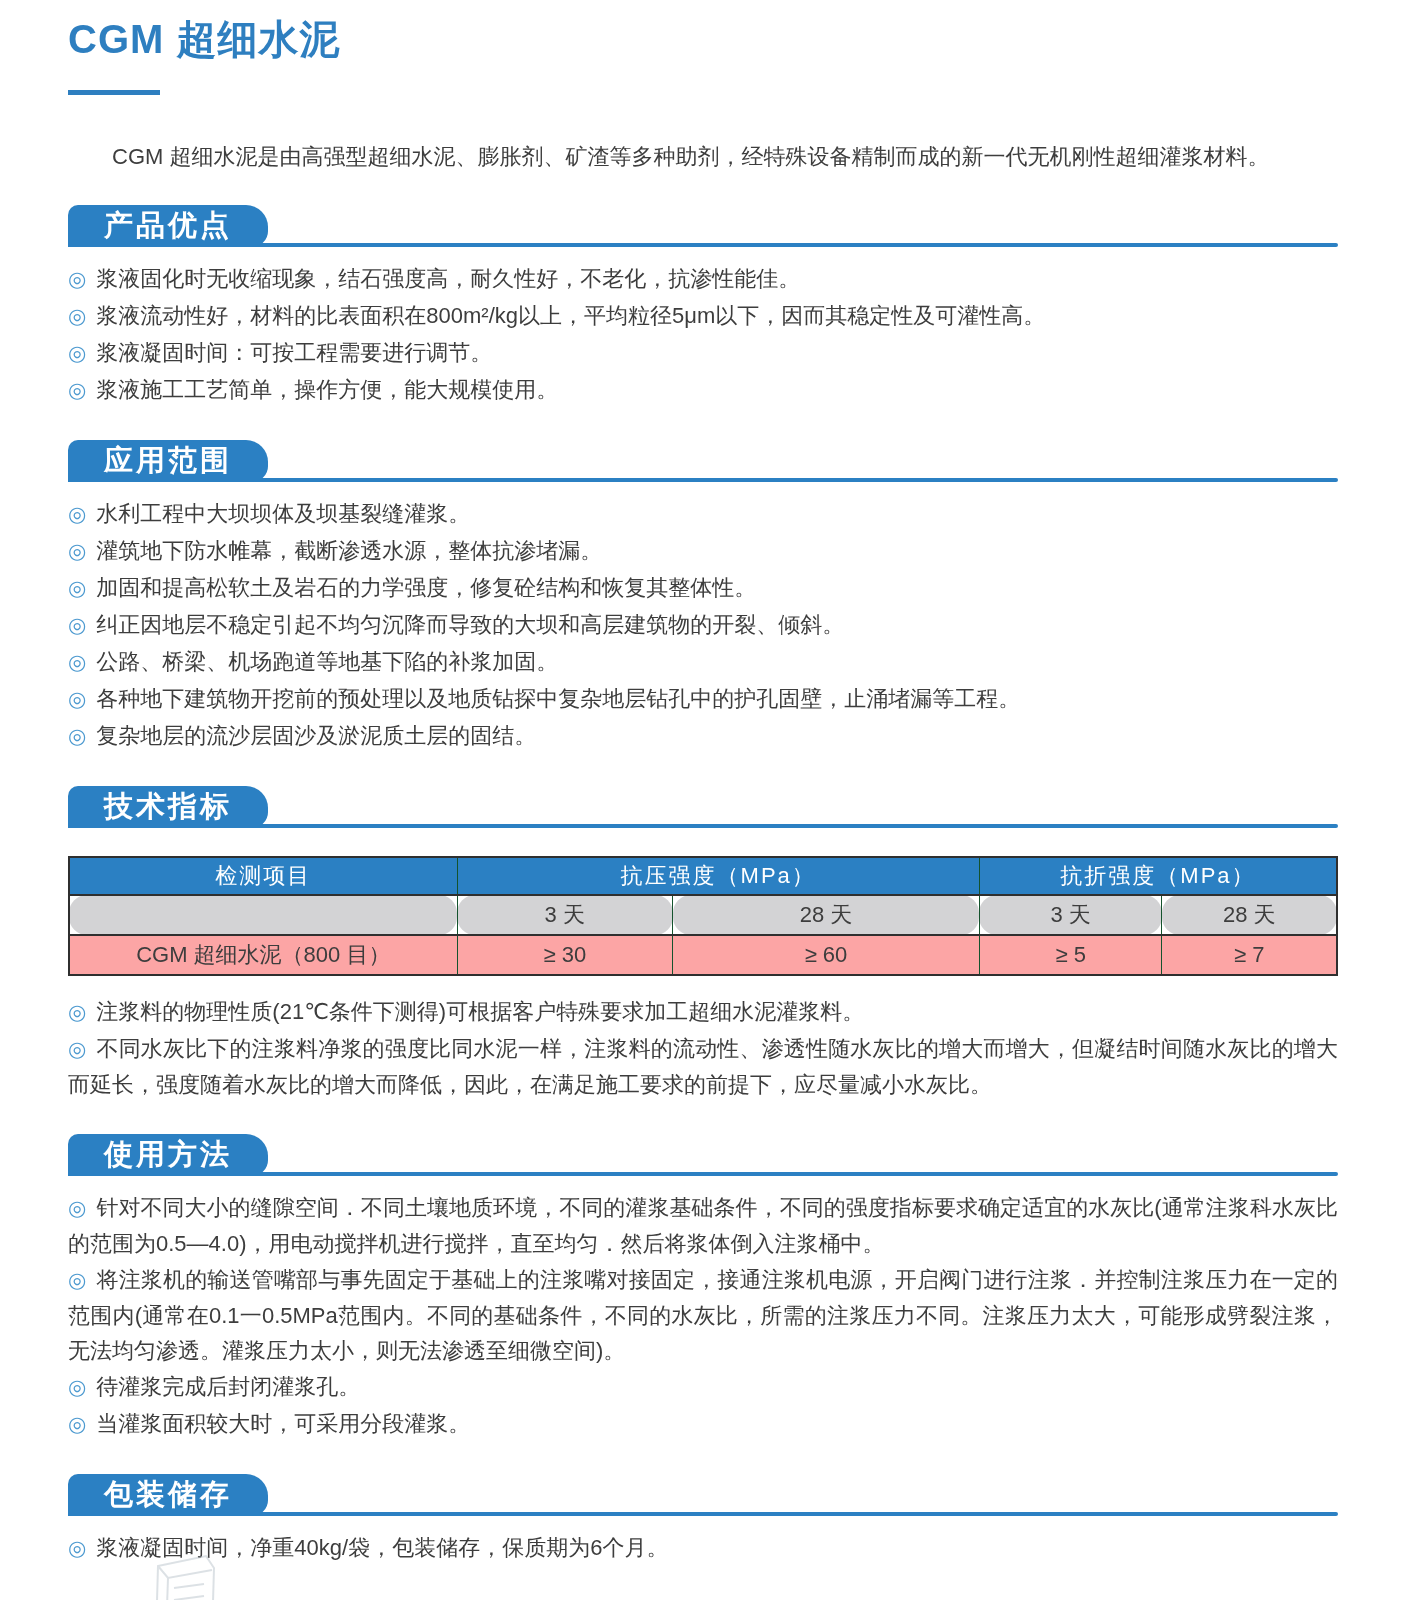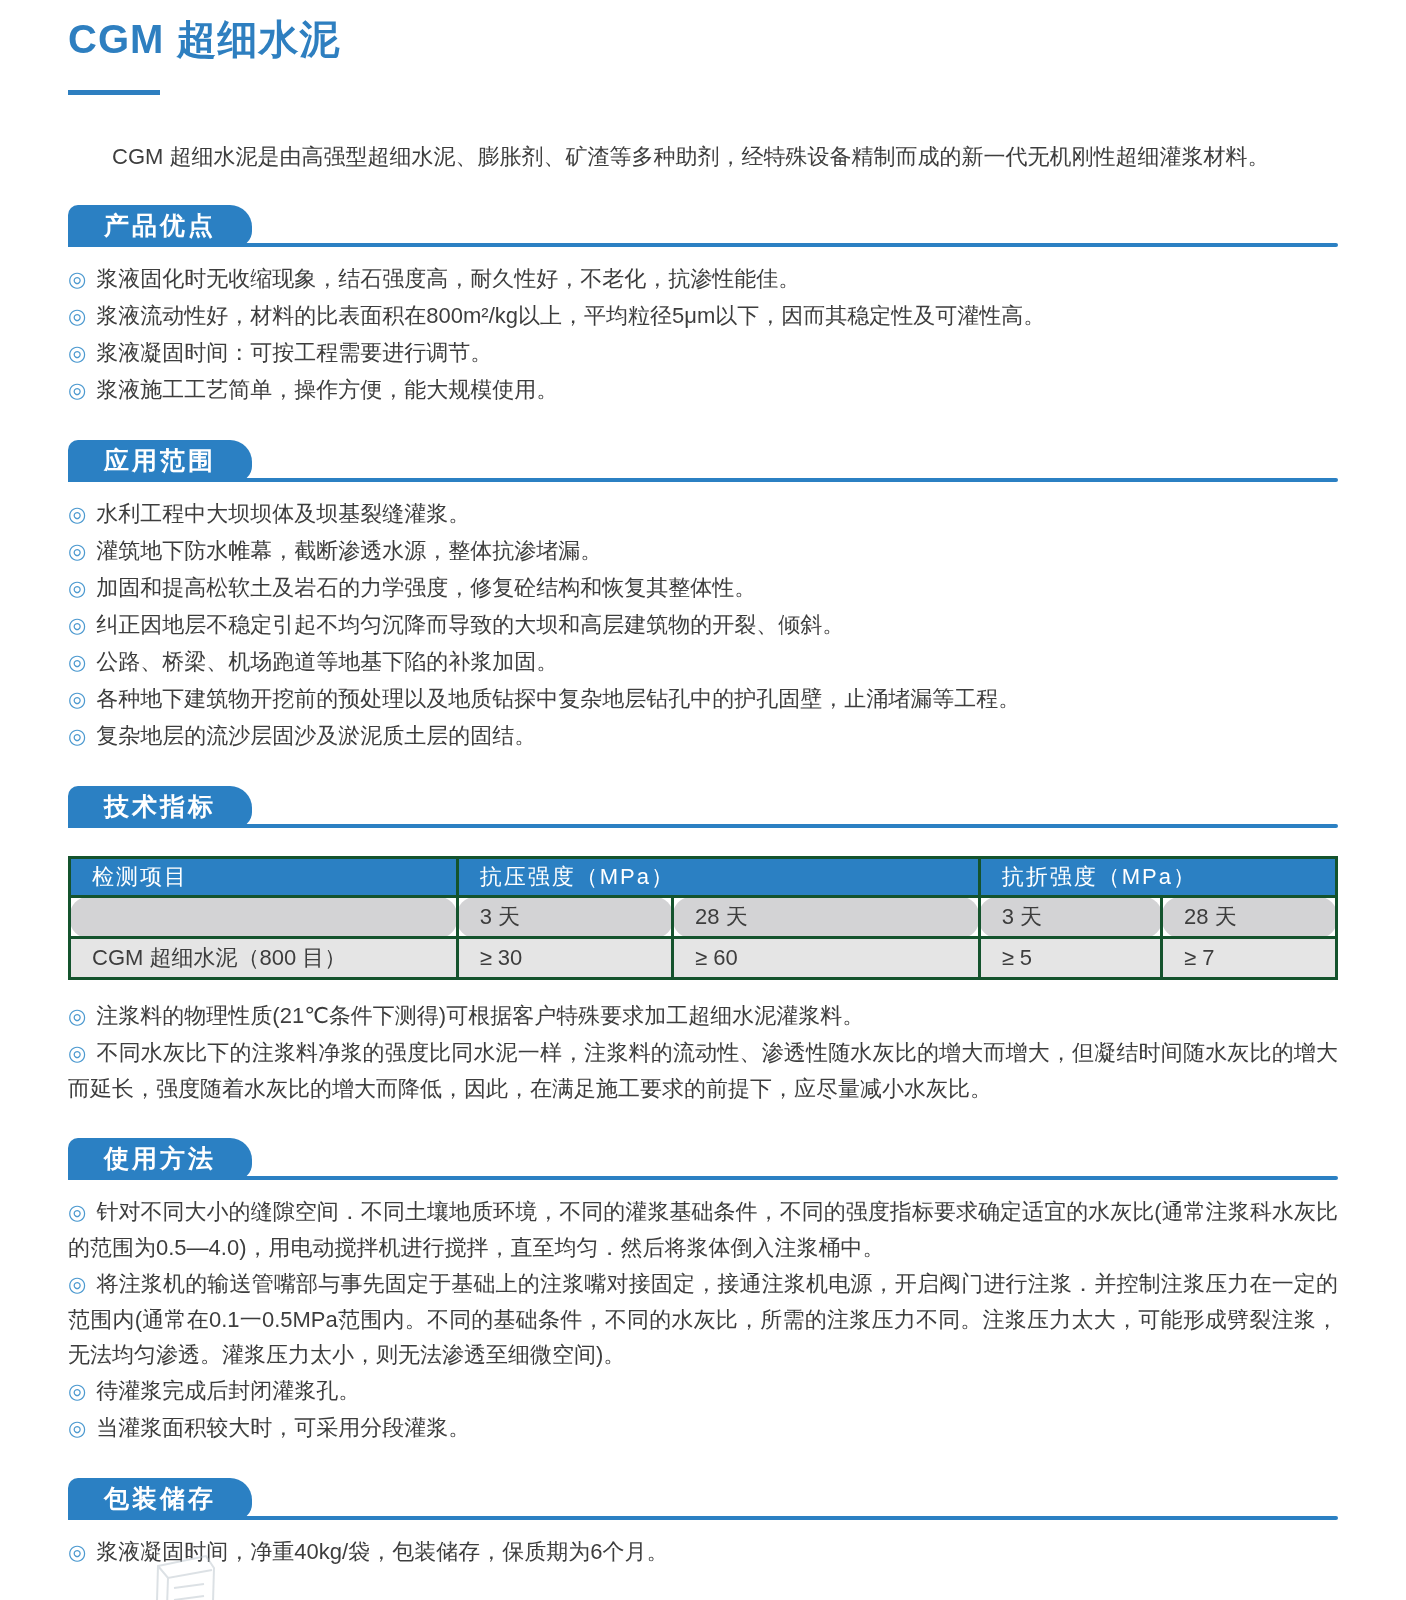--- a/index.html
+++ b/index.html
@@ -34,21 +34,21 @@
   
   .sec-head{position:relative;margin-top:32px;height:42px;}
   .sec-rule{
     position:absolute;left:0;bottom:0;
     width:100%;height:4px;background:#2b80c3;border-radius:2px;
   }
   .sec-tab{
     position:absolute;left:0;bottom:0;
     height:42px;line-height:40px;
     background:#2b80c3;color:#ffffff;
-    font-size:25px;font-weight:bold;letter-spacing:3px;
+    font-size:29px;font-weight:bold;letter-spacing:3px;
     padding:0 36px;
     border-radius:10px 22px 16px 0;
   }
 
   
   .blist{margin:14px 0 0 0;}
   .bullet{
     font-size:22px;line-height:35px;
     margin:0 0 1px 0;
     text-align:justify;
@@ -60,32 +60,32 @@
 
   
   table.spec{
     margin-top:28px;
     width:1270px;
     border-collapse:collapse;
     table-layout:fixed;
     font-size:22px;
   }
   table.spec td{
-    border:3px solid #14532d;
-    text-align:left;vertical-align:middle;
+    border:1px solid #14532d;
+    text-align:center;vertical-align:middle;
     height:36px;padding:0 21px;
   }
   table.spec{border:2px solid #2f2f2f;}
   tr.hrow td{
     background:#2b80c3;color:#ffffff;
     letter-spacing:2px;height:36px;
     border-bottom:2px solid #2f2f2f;
   }
   tr.srow td{background:#d3d3d5;height:38px;border-bottom:2px solid #2f2f2f;border-radius:18px;}
-  tr.drow td{background:#e5e5e5;height:38px;}
+  tr.drow td{background:#fca5a5;height:38px;}
 
   .notes{margin-top:18px;}
 
   
   .watermark{
     position:absolute;left:128px;top:1548px;
     opacity:0.45;
   }
 </style>
 </head>

